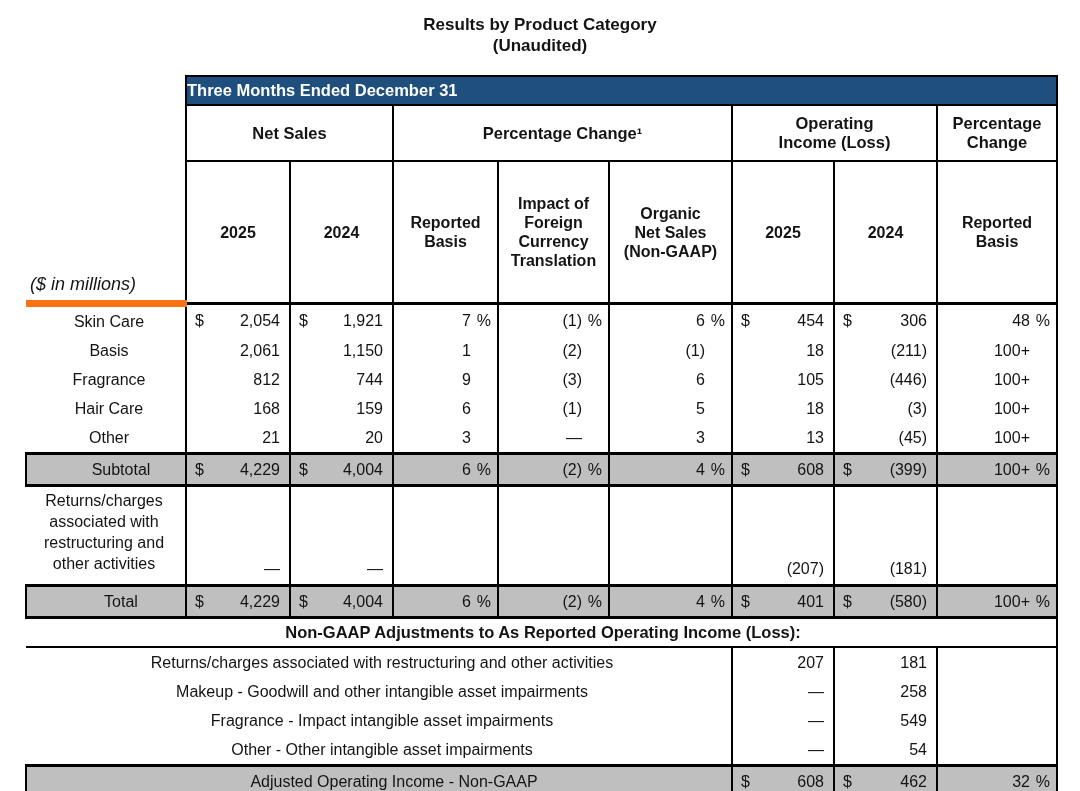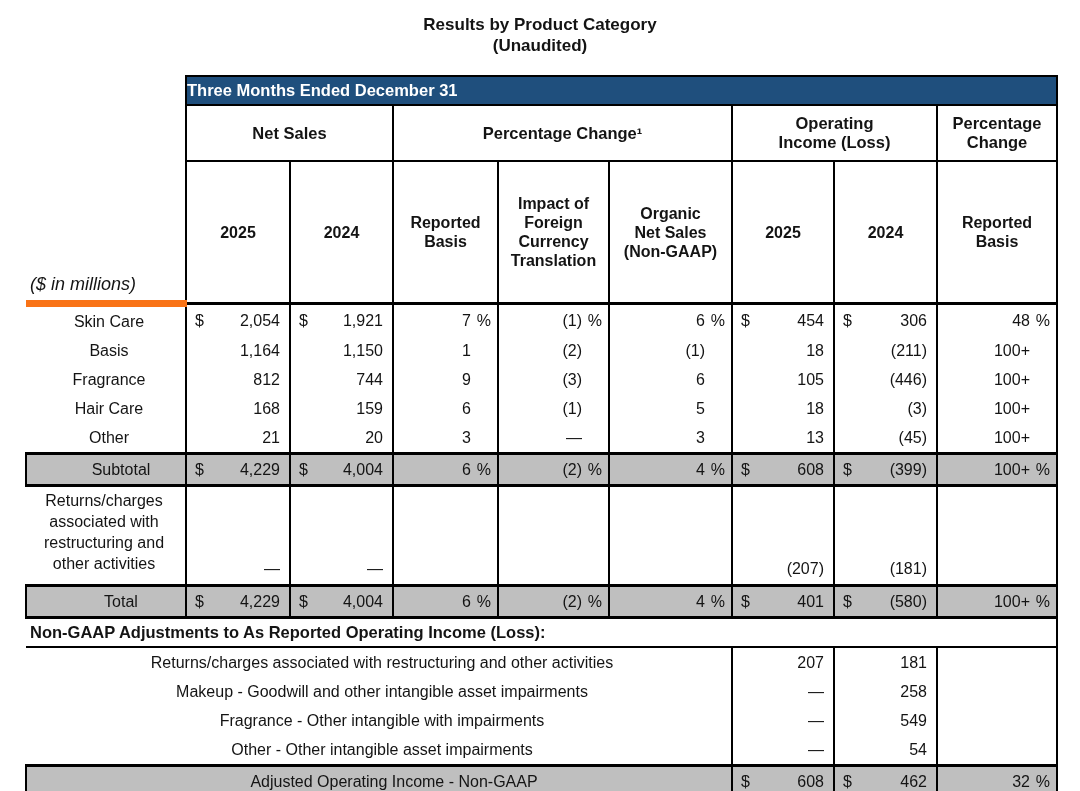--- a/index.html
+++ b/index.html
@@ -22,21 +22,21 @@
   tbody td{height:29px;}
   .vb{border-left:2px solid #000;}
   .vrr{border-right:2px solid #000;}
   td.label{text-align:center;padding-left:7px;}
   tr.subtotal td, tr.total td, tr.adjusted td{
         background:var(--gray);font-weight:normal;border-top:3px solid #000;border-bottom:3px solid #000;}
   tr.subtotal td.label, tr.total td.label, tr.adjusted td.label{padding-left:30px;}
   tr.returns td{height:91px;vertical-align:bottom;padding-bottom:6px;}
   tr.returns td.label{vertical-align:top;padding-top:3px;padding-right:10px;line-height:21px;padding-bottom:0;}
   tr.section td{height:27px;font-weight:bold;font-size:16.5px;padding-left:4px;
-        border-top:3px solid #000;border-bottom:2px solid #000;}
+        border-top:3px solid #000;border-bottom:2px solid #000;text-align:center;}
   .money-box{display:flex;justify-content:space-between;align-items:center;padding:0 9px 0 8px;}
   .pct-box{display:flex;justify-content:flex-end;align-items:center;padding-right:4px;}
   .sfx{display:inline-block;width:22px;text-align:right;padding-right:2px;box-sizing:border-box;}
 </style>
 </head>
 <body>
 
 <div class="title">
   <div>Results by Product Category</div>
   <div>(Unaudited)</div>
@@ -135,21 +135,21 @@
             <span class="num">48</span>
             <span class="sfx">%</span>
           </div>
         </td>
       </tr>
       <tr class="category">
         <td class="label">Basis</td>
         <td class="vb">
           <div class="money-box">
             <span class="cur"></span>
-            <span class="num">1,164</span>
+            <span class="num">2,061</span>
           </div>
         </td>
         <td class="vb">
           <div class="money-box">
             <span class="cur"></span>
             <span class="num">1,150</span>
           </div>
         </td>
         <td class="vb">
           <div class="pct-box">
@@ -533,21 +533,21 @@
           </div>
         </td>
         <td class="vb vrr">
           <div class="pct-box">
             <span class="num"></span>
             <span class="sfx"></span>
           </div>
         </td>
       </tr>
       <tr class="adjustment">
-        <td class="label" colspan="6">Fragrance - Other intangible with impairments</td>
+        <td class="label" colspan="6">Fragrance - Impact intangible asset impairments</td>
         <td class="vb">
           <div class="money-box">
             <span class="cur"></span>
             <span class="num">—</span>
           </div>
         </td>
         <td class="vb">
           <div class="money-box">
             <span class="cur"></span>
             <span class="num">549</span>

